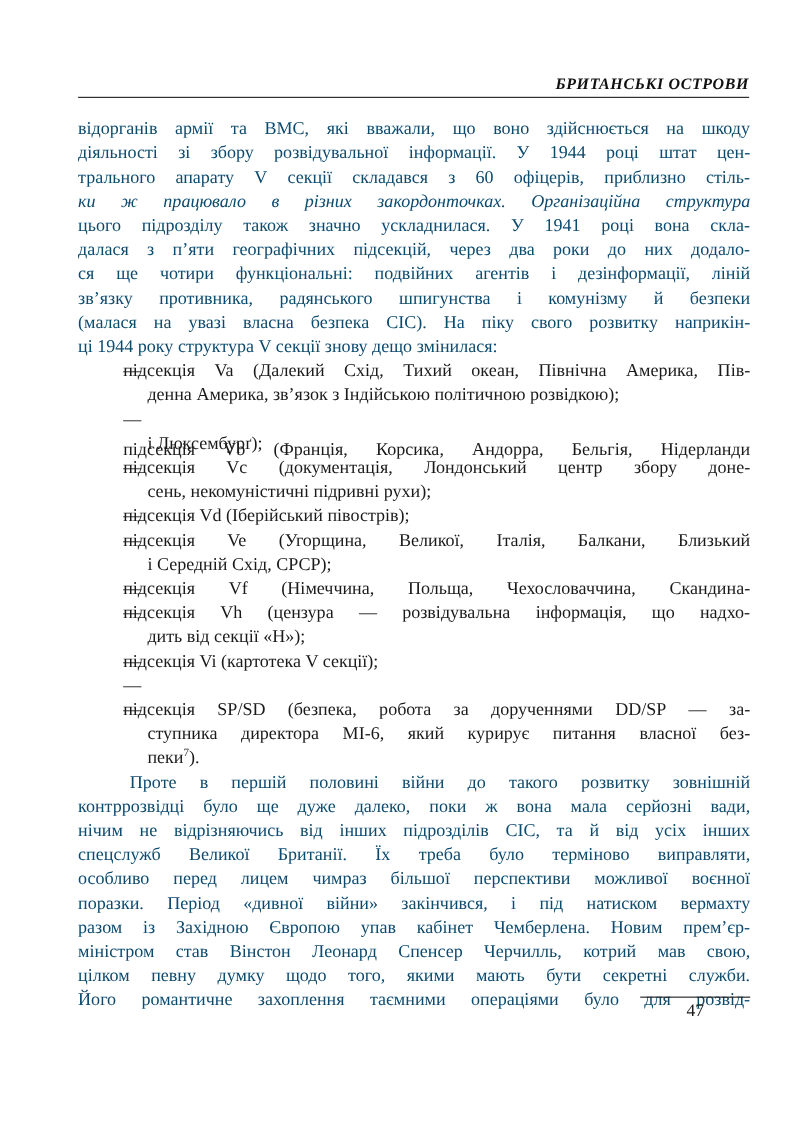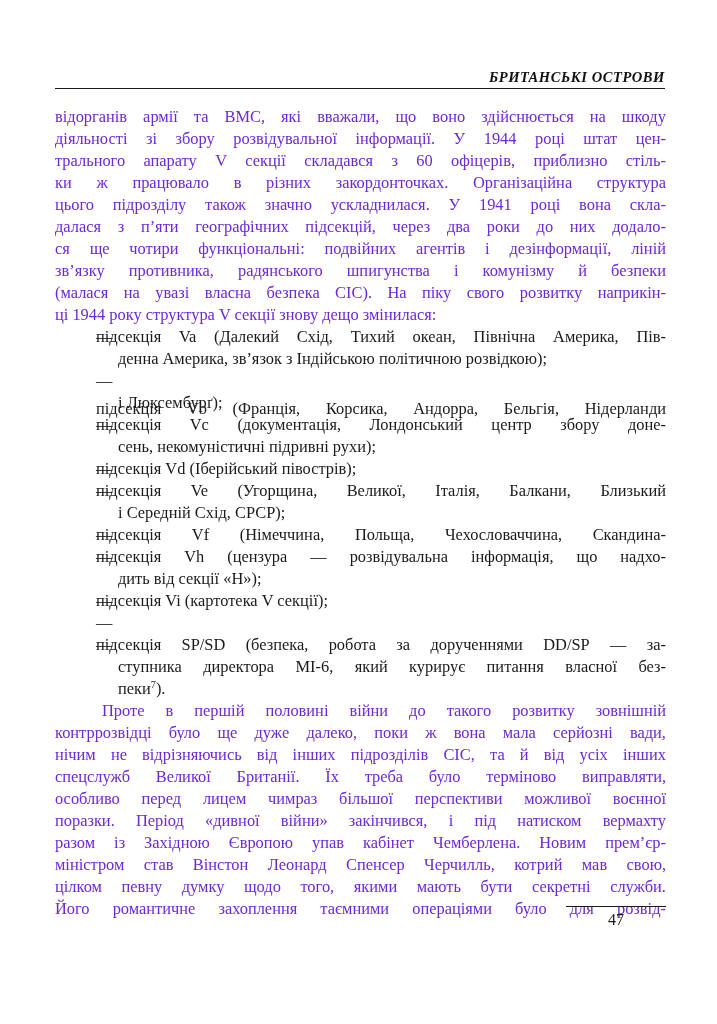--- a/index.html
+++ b/index.html
@@ -11,21 +11,21 @@
     width: 717px;
     height: 1024px;
     position: relative;
     font-family: "Liberation Serif", "DejaVu Serif", serif;
     color: #1a1a1a;
     overflow: hidden;
   }
 
   .page {
     position: absolute;
-    left: 0; top: 0;
+    left: 16px; top: 0;
     width: 587px;
     height: 1024px;
   }
 
   
   .header {
     position: absolute;
     left: 55px;
     top: 68px;
     width: 610px;
@@ -55,21 +55,21 @@
     width: 611px;
   }
 
   
   .ln {
     display: block;
     height: 22px;
     line-height: 22px;
     font-size: 16.4px;
     white-space: nowrap;
-    color: #6d28d9;
+    color: #0c4a6e;
   }
   
   .ln.just {
     display: flex;
     justify-content: space-between;
   }
   .ln.just > span { white-space: pre; }
   .ln.last { display: block; }
 
   
@@ -138,21 +138,21 @@
     <div>
       <div class="ln just" style="display: flex; justify-content: space-between; align-items: baseline;">
           <span style="display: contents;"><span style="white-space: pre;">відорганів</span><span style="white-space: pre;">армії</span><span style="white-space: pre;">та</span><span style="white-space: pre;">ВМС,</span><span style="white-space: pre;">які</span><span style="white-space: pre;">вважали,</span><span style="white-space: pre;">що</span><span style="white-space: pre;">воно</span><span style="white-space: pre;">здійснюється</span><span style="white-space: pre;">на</span><span style="white-space: pre;">шкоду</span></span>
         </div>
       <div class="ln just" style="display: flex; justify-content: space-between; align-items: baseline;">
           <span style="display: contents;"><span style="white-space: pre;">діяльності</span><span style="white-space: pre;">зі</span><span style="white-space: pre;">збору</span><span style="white-space: pre;">розвідувальної</span><span style="white-space: pre;">інформації.</span><span style="white-space: pre;">У</span><span style="white-space: pre;">1944</span><span style="white-space: pre;">році</span><span style="white-space: pre;">штат</span><span style="white-space: pre;">цен-</span></span>
         </div>
       <div class="ln just" style="display: flex; justify-content: space-between; align-items: baseline;">
           <span style="display: contents;"><span style="white-space: pre;">трального</span><span style="white-space: pre;">апарату</span><span style="white-space: pre;">V</span><span style="white-space: pre;">секції</span><span style="white-space: pre;">складався</span><span style="white-space: pre;">з</span><span style="white-space: pre;">60</span><span style="white-space: pre;">офіцерів,</span><span style="white-space: pre;">приблизно</span><span style="white-space: pre;">стіль-</span></span>
         </div>
-      <div class="ln just" style="display: flex; justify-content: space-between; align-items: baseline;">
+      <div class="ln just" style="display: flex; justify-content: space-between; align-items: baseline; font-style: italic;">
           <span style="display: contents;"><span style="white-space: pre;">ки</span><span style="white-space: pre;">ж</span><span style="white-space: pre;">працювало</span><span style="white-space: pre;">в</span><span style="white-space: pre;">різних</span><span style="white-space: pre;">закордонточках.</span><span style="white-space: pre;">Організаційна</span><span style="white-space: pre;">структура</span></span>
         </div>
       <div class="ln just" style="display: flex; justify-content: space-between; align-items: baseline;">
           <span style="display: contents;"><span style="white-space: pre;">цього</span><span style="white-space: pre;">підрозділу</span><span style="white-space: pre;">також</span><span style="white-space: pre;">значно</span><span style="white-space: pre;">ускладнилася.</span><span style="white-space: pre;">У</span><span style="white-space: pre;">1941</span><span style="white-space: pre;">році</span><span style="white-space: pre;">вона</span><span style="white-space: pre;">скла-</span></span>
         </div>
       <div class="ln just" style="display: flex; justify-content: space-between; align-items: baseline;">
           <span style="display: contents;"><span style="white-space: pre;">далася</span><span style="white-space: pre;">з</span><span style="white-space: pre;">п’яти</span><span style="white-space: pre;">географічних</span><span style="white-space: pre;">підсекцій,</span><span style="white-space: pre;">через</span><span style="white-space: pre;">два</span><span style="white-space: pre;">роки</span><span style="white-space: pre;">до</span><span style="white-space: pre;">них</span><span style="white-space: pre;">додало-</span></span>
         </div>
       <div class="ln just" style="display: flex; justify-content: space-between; align-items: baseline;">
           <span style="display: contents;"><span style="white-space: pre;">ся</span><span style="white-space: pre;">ще</span><span style="white-space: pre;">чотири</span><span style="white-space: pre;">функціональні:</span><span style="white-space: pre;">подвійних</span><span style="white-space: pre;">агентів</span><span style="white-space: pre;">і</span><span style="white-space: pre;">дезінформації,</span><span style="white-space: pre;">ліній</span></span>

